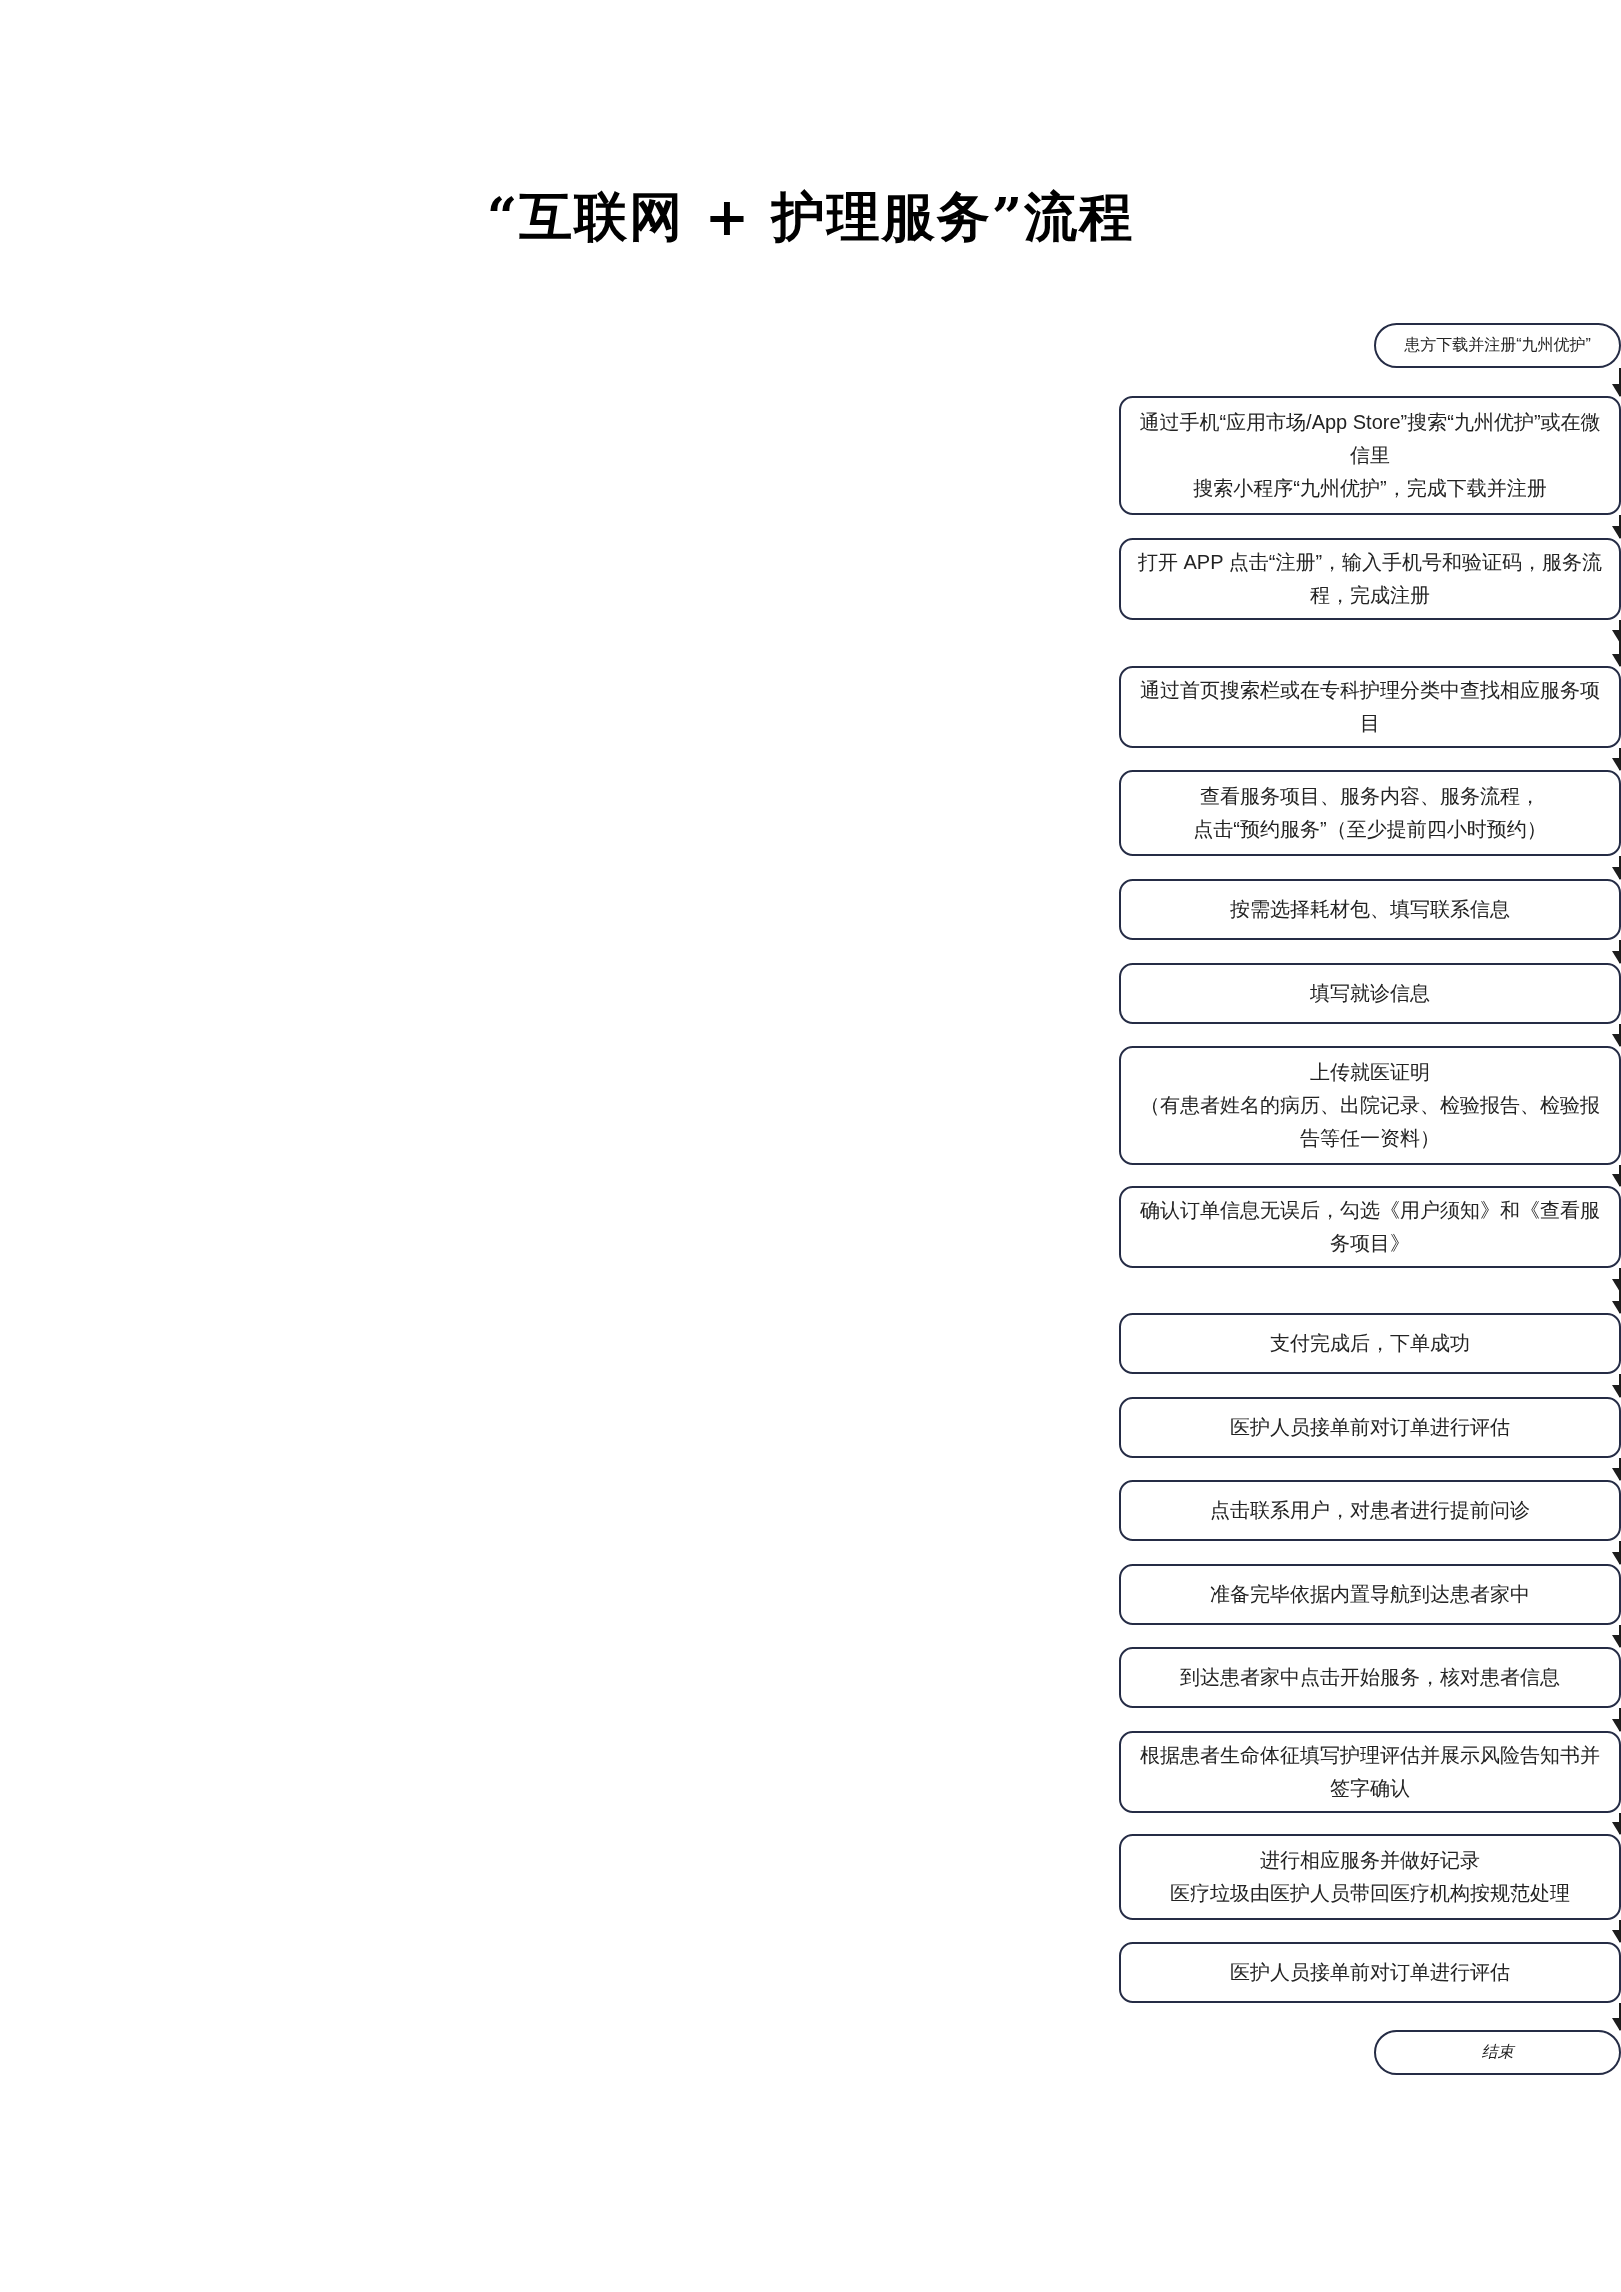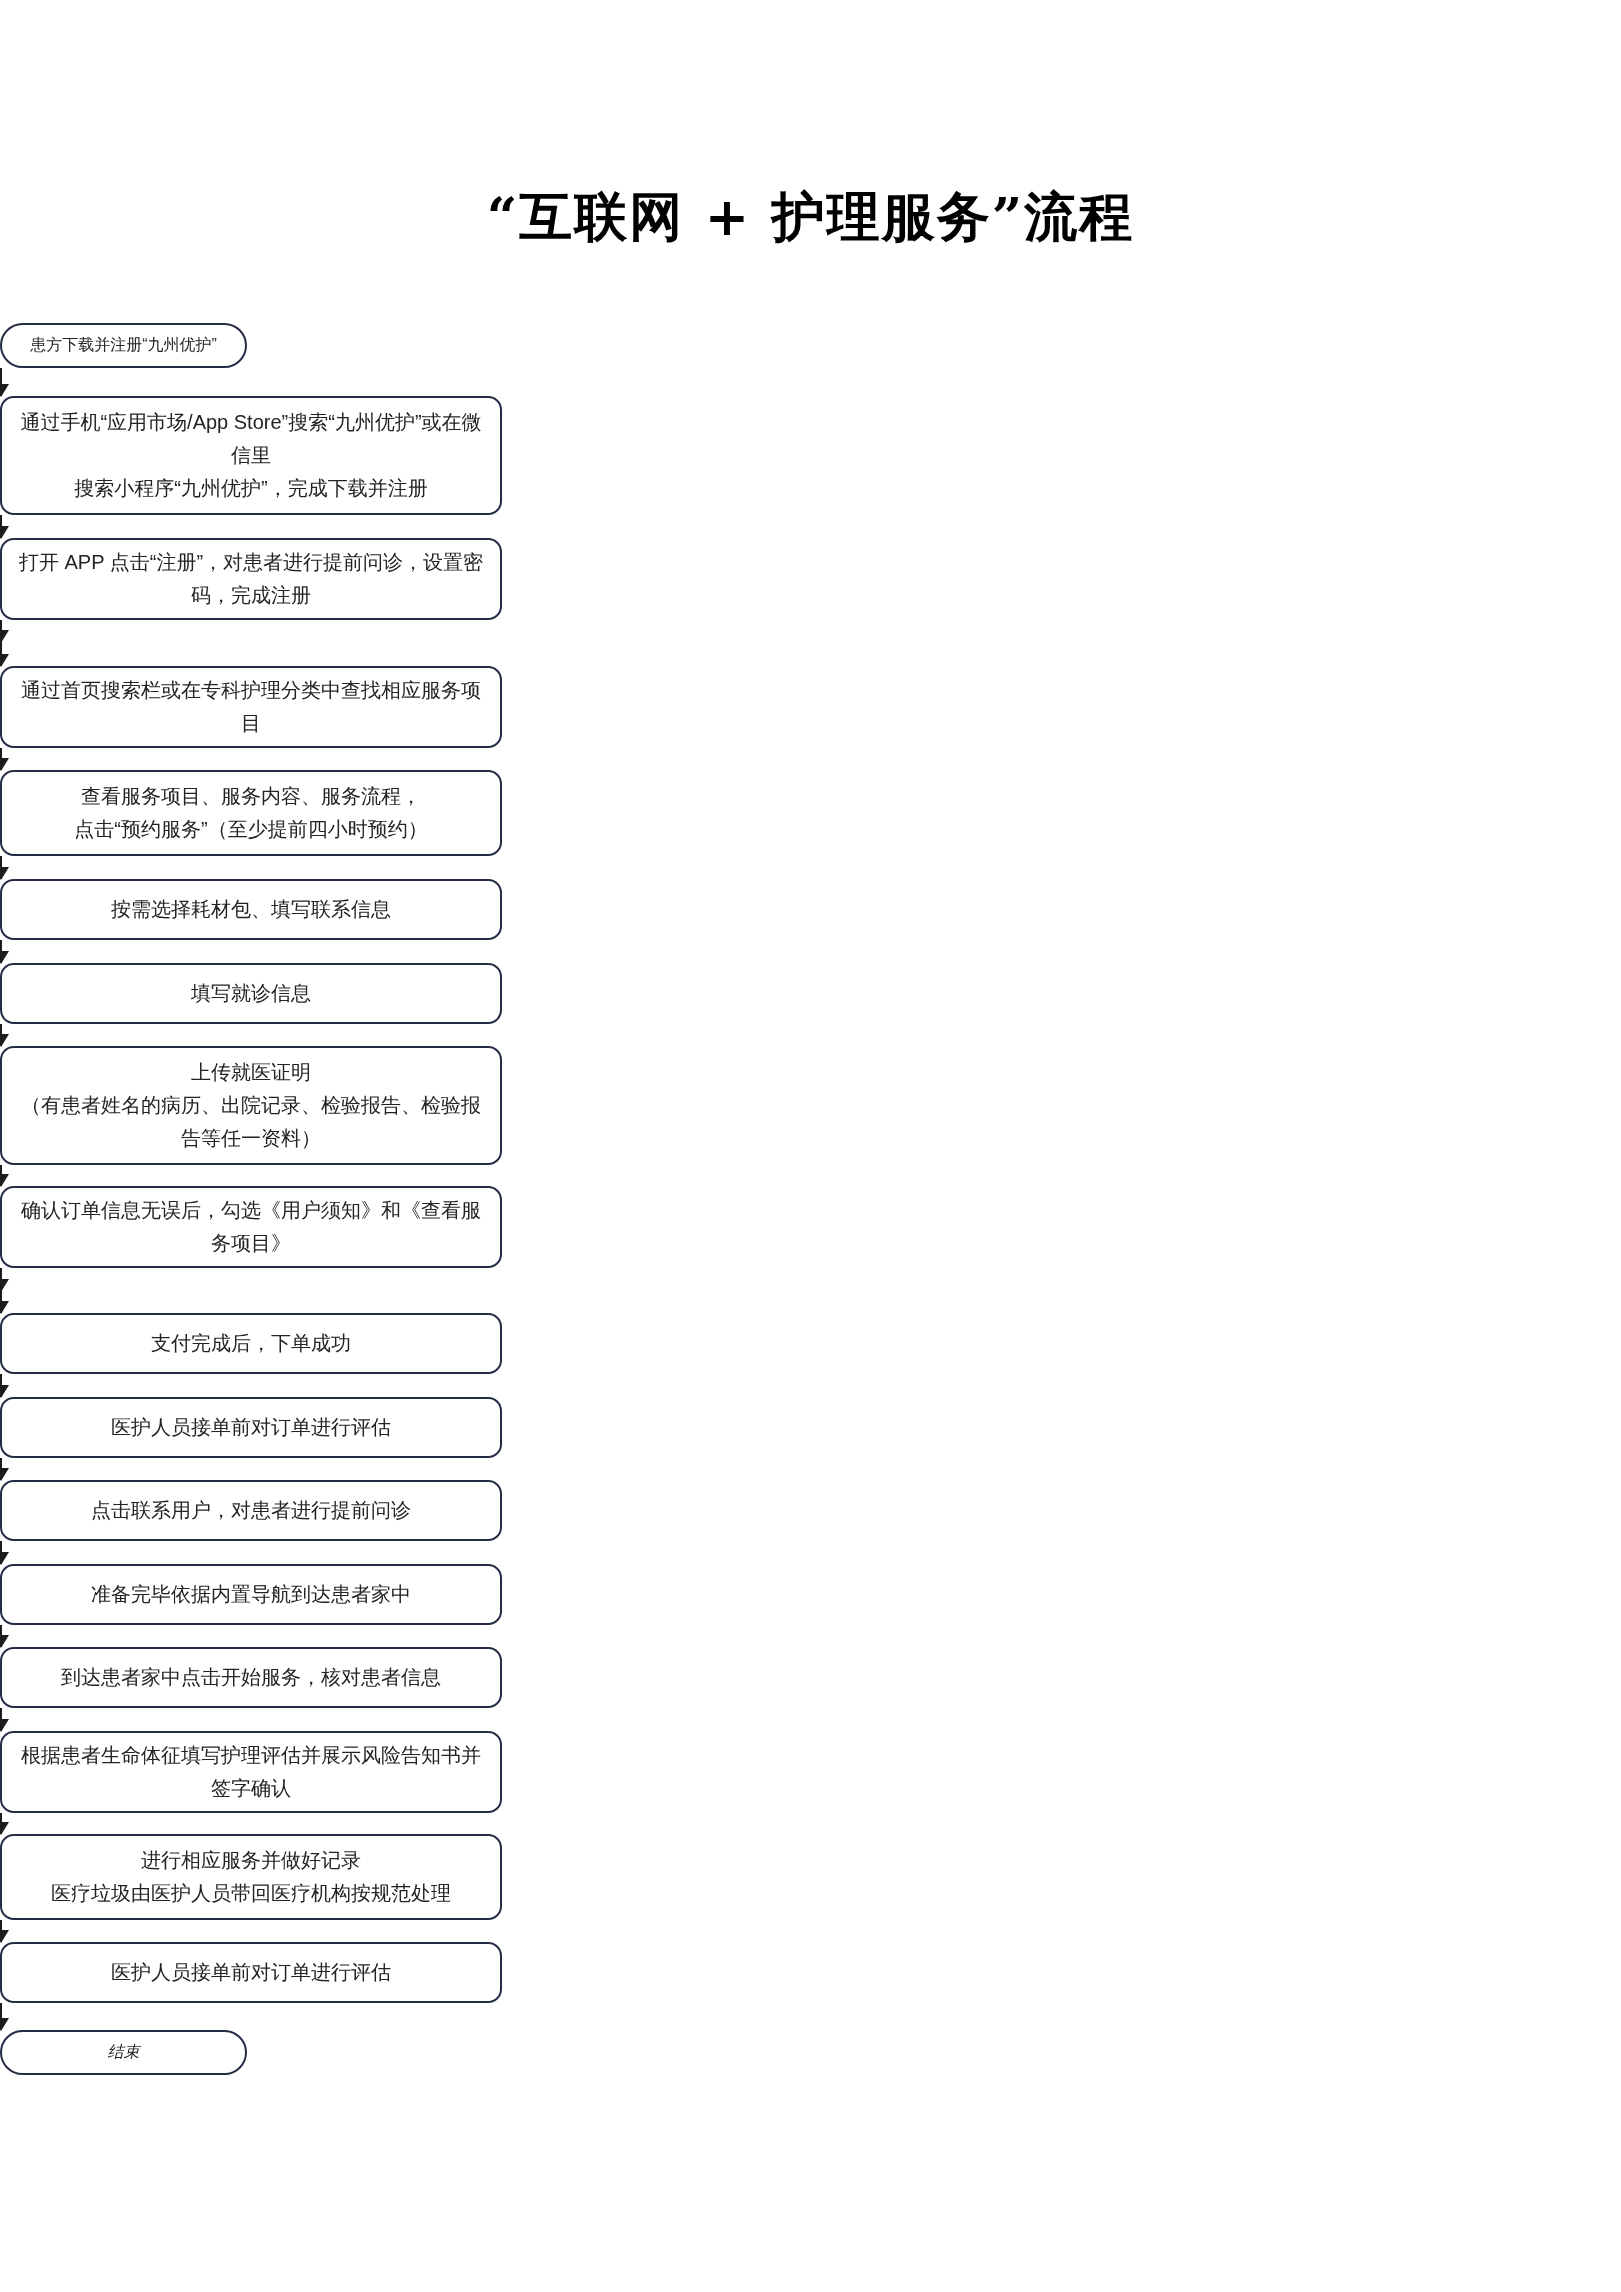--- a/index.html
+++ b/index.html
@@ -37,21 +37,21 @@
     white-space: nowrap;
   }
 
   .flow {
     position: absolute;
     top: 323px;
     left: 0;
     width: 1621px;
     display: flex;
     flex-direction: column;
-    align-items: flex-start;
+    align-items: flex-end;
   }
 
   .node {
     box-sizing: border-box;
     border: 2.2px solid #252c45;
     background: #ffffff;
     display: flex;
     align-items: center;
     justify-content: center;
     text-align: center;
@@ -120,21 +120,21 @@
       <div class="node terminal">
         <span class="node-text">患方下载并注册“九州优护”</span>
       </div>
       <div class="connector" style="height: 28px;"></div>
       <div class="node process two-line">
         <span class="node-text">通过手机“应用市场/App Store”搜索“九州优护”或在微信里
 搜索小程序“九州优护”，完成下载并注册</span>
       </div>
       <div class="connector" style="height: 23.5px;"></div>
       <div class="node process">
-        <span class="node-text">打开 APP 点击“注册”，对患者进行提前问诊，设置密码，完成注册</span>
+        <span class="node-text">打开 APP 点击“注册”，输入手机号和验证码，服务流程，完成注册</span>
       </div>
       <div class="connector" style="height: 22.5px;"></div>
       <div class="connector" style="height: 23.5px;"></div>
       <div class="node process">
         <span class="node-text">通过首页搜索栏或在专科护理分类中查找相应服务项目</span>
       </div>
       <div class="connector" style="height: 22.5px;"></div>
       <div class="node process two-line">
         <span class="node-text">查看服务项目、服务内容、服务流程，
 点击“预约服务”（至少提前四小时预约）</span>

